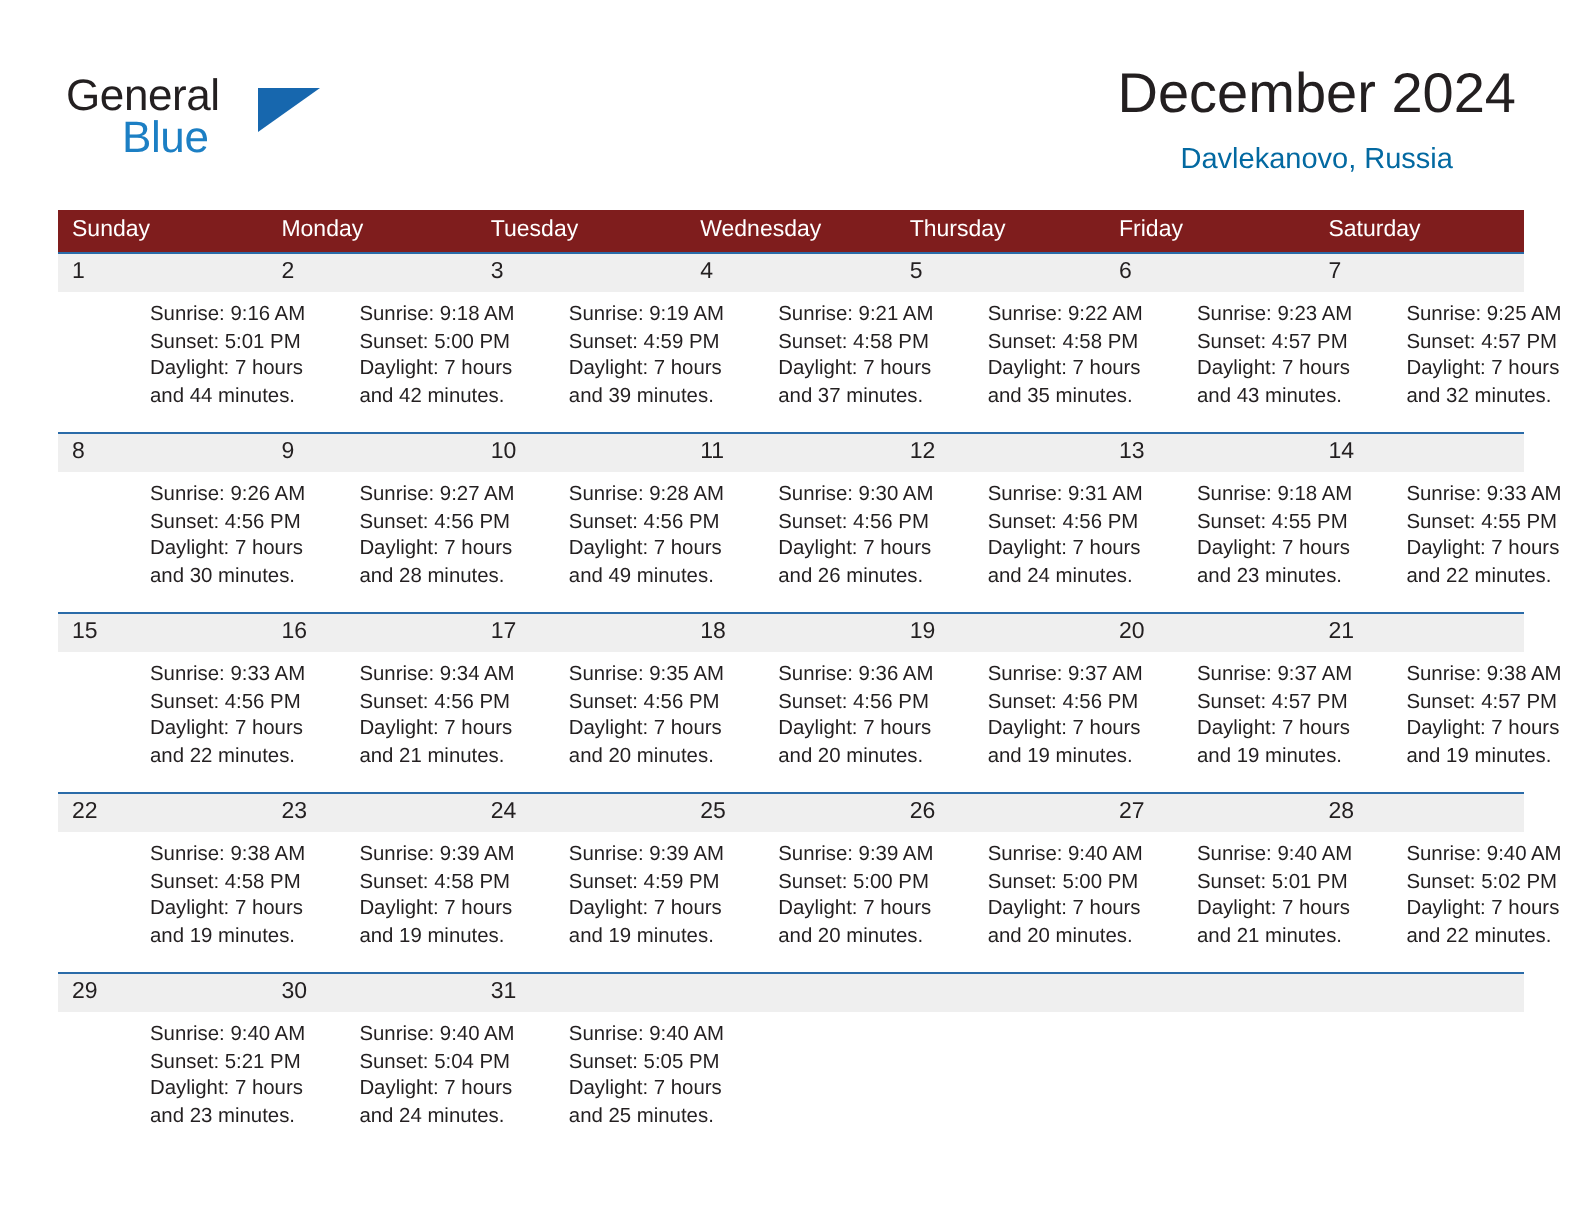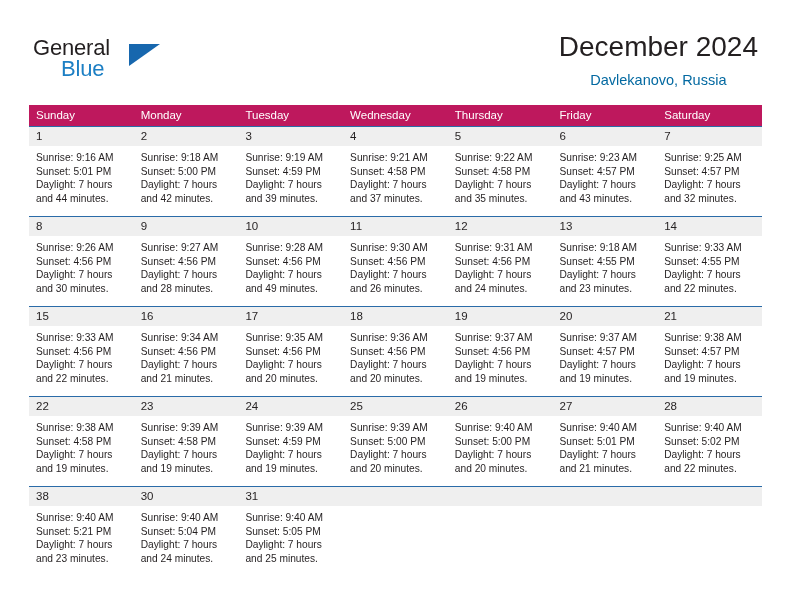--- a/index.html
+++ b/index.html
@@ -92,21 +92,21 @@
   
   .calendar {
     position: absolute;
     left: 29px;
     top: 105px;
     width: 733px;
     border-collapse: collapse;
     table-layout: fixed;
   }
   .calendar th {
-    background: #be185d;
+    background: #7f1d1d;
     color: #ffffff;
     font-size: 11.5px;
     font-weight: normal;
     text-align: left;
     padding: 4px 0 5px 7px;
     height: 11px;
     border: none;
   }
   .calendar td {
     vertical-align: top;
@@ -125,20 +125,21 @@
     line-height: 17px;
     padding: 1px 0 1px 7px;
     font-size: 11.5px;
     color: #231f20;
   }
   .cell-body {
     padding: 5px 6px 0 7px;
     font-size: 10.2px;
     line-height: 13.6px;
     color: #231f20;
+    margin-left: 39px;
   }
   .cell-body div {
     white-space: nowrap;
   }
   td.empty .daynum-band {
     background: #efefef;
   }
   td.empty .cell-body { visibility: hidden; }
 </style>
 </head>
@@ -429,21 +430,21 @@
             <div class="cell-body">
               <div>Sunrise: 9:40 AM</div>
               <div>Sunset: 5:02 PM</div>
               <div>Daylight: 7 hours</div>
               <div>and 22 minutes.</div>
             </div>
           </td>
         </tr>
         <tr class="week-row">
           <td class="">
-            <div class="daynum-band">38</div>
+            <div class="daynum-band">29</div>
             <div class="cell-body">
               <div>Sunrise: 9:40 AM</div>
               <div>Sunset: 5:21 PM</div>
               <div>Daylight: 7 hours</div>
               <div>and 23 minutes.</div>
             </div>
           </td>
           <td class="">
             <div class="daynum-band">30</div>
             <div class="cell-body">

